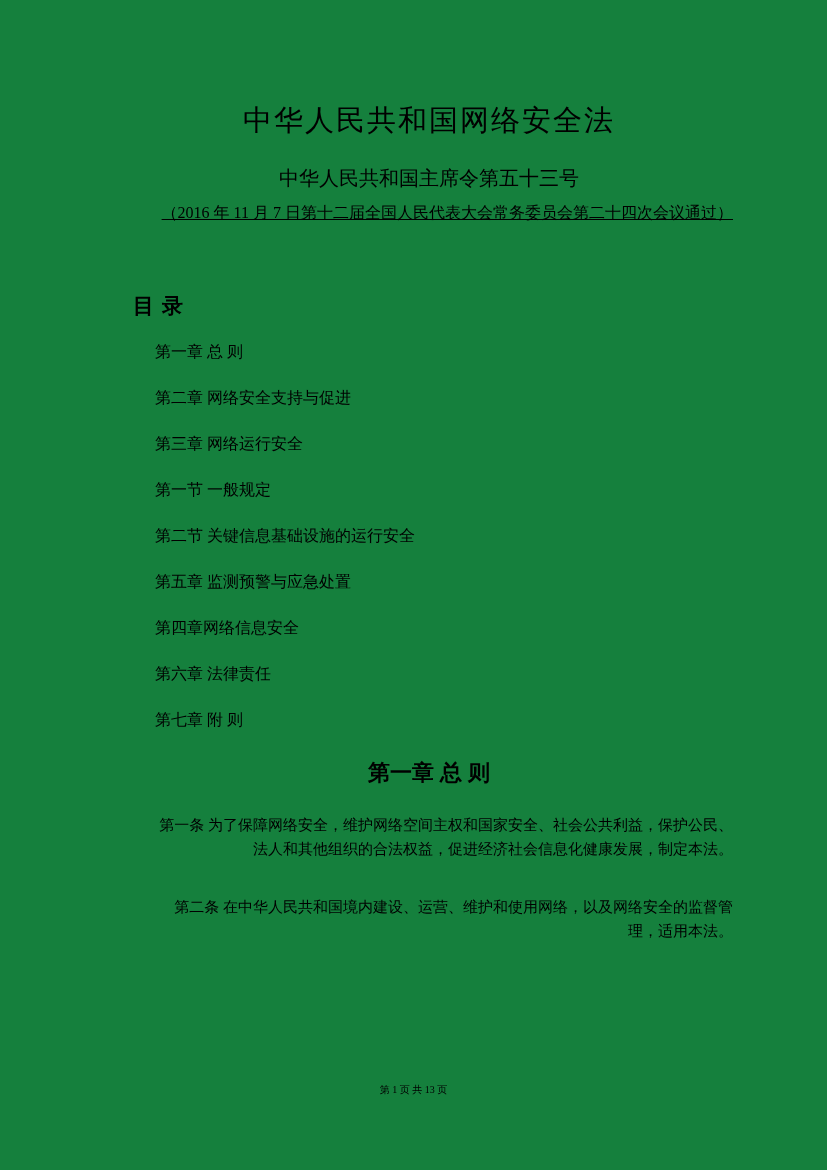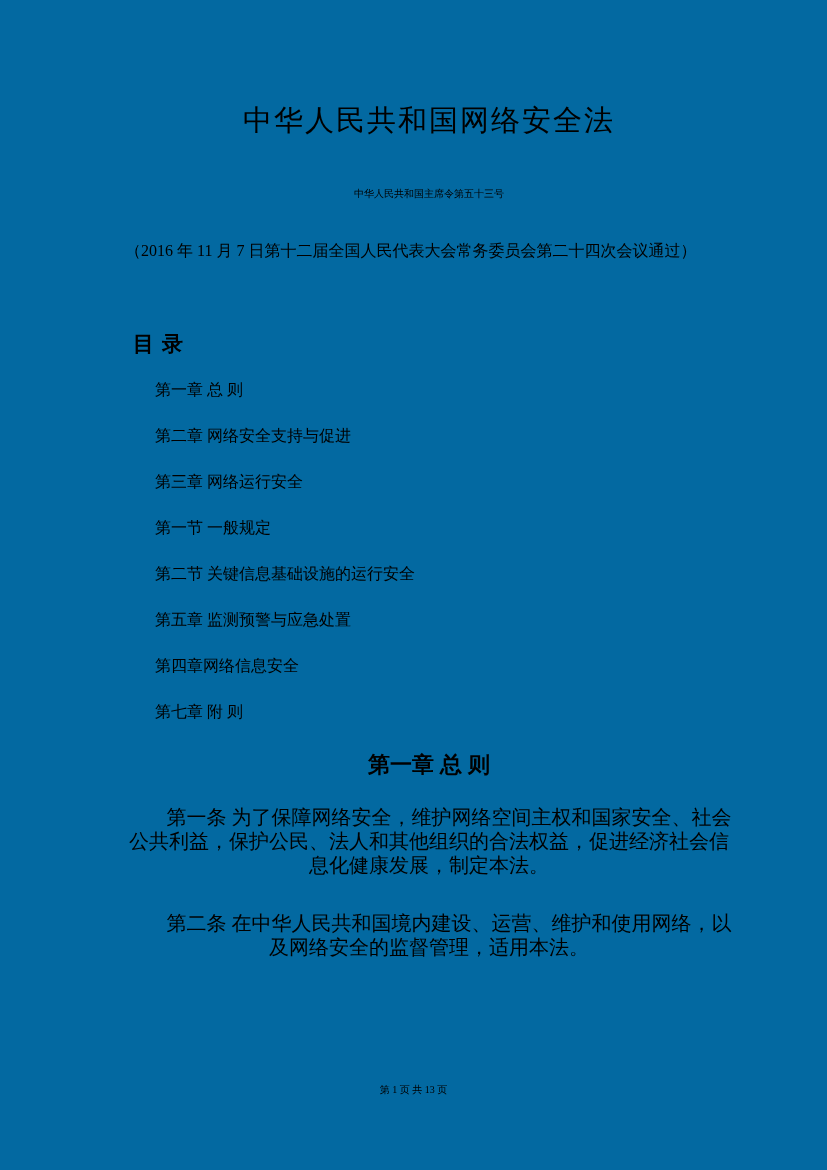--- a/index.html
+++ b/index.html
@@ -11,47 +11,48 @@
     width: 827px;
     height: 1170px;
     overflow: hidden;
     color: #000000;
     font-family: "Liberation Serif", "DejaVu Serif", serif;
   }
   .page {
     position: relative;
     width: 827px;
     height: 1170px;
-    background: #0369a1;
+    background: #15803d;
   }
   .content {
     padding: 96px 94px 0 125px; 
   }
   .doc-title {
     margin: 0;
     text-align: center;
     font-family: "DejaVu Serif", serif;
     font-weight: 400;
     font-size: 29px;
     line-height: 48px;
     letter-spacing: 2px;
     white-space: nowrap;
   }
   .doc-subtitle {
-    margin-top: 38px;
+    margin-top: 22px;
     text-align: center;
-    font-size: 10px;
+    font-size: 20px;
     line-height: 24px;
   }
   .doc-enactment {
-    margin-top: 32px;
-    text-align: left;
+    margin-top: 10px;
+    text-align: right;
     font-size: 16px;
     line-height: 26px;
     white-space: nowrap;
+    text-decoration: underline;
   }
   .toc-heading {
     margin-top: 64px;
     text-align: left;
     font-family: "Liberation Sans", "DejaVu Sans", sans-serif;
     font-weight: 700;
     font-size: 21px;
     line-height: 32px;
     letter-spacing: 8px;
     text-indent: 8px; 
@@ -71,24 +72,24 @@
     font-family: "Liberation Sans", "DejaVu Sans", sans-serif;
     font-weight: 700;
     font-size: 22px;
     line-height: 34px;
   }
   .articles {
     margin-top: 23px;
   }
   .article {
     width: 608px;
-    font-size: 20px;
+    font-size: 15px;
     line-height: 24px;
     text-indent: 2em;
-    text-align: center;
+    text-align: right;
     margin: 0;
   }
   .article + .article {
     margin-top: 34px;
   }
   .page-footer {
     position: absolute;
     left: 0;
     right: 0;
     top: 1081px;
@@ -112,20 +113,21 @@
     <div class="toc-heading">目录</div>
 
     <div class="toc-list">
       <div class="toc-item">第一章 总 则</div>
       <div class="toc-item">第二章 网络安全支持与促进</div>
       <div class="toc-item">第三章 网络运行安全</div>
       <div class="toc-item">第一节 一般规定</div>
       <div class="toc-item">第二节 关键信息基础设施的运行安全</div>
       <div class="toc-item">第五章 监测预警与应急处置</div>
       <div class="toc-item">第四章网络信息安全</div>
+      <div class="toc-item">第六章 法律责任</div>
       <div class="toc-item">第七章 附 则</div>
     </div>
 
     <h2 class="chapter-heading">第一章 总 则</h2>
 
     <div class="articles">
       <p class="article">第一条 为了保障网络安全，维护网络空间主权和国家安全、社会公共利益，保护公民、法人和其他组织的合法权益，促进经济社会信息化健康发展，制定本法。</p>
       <p class="article">第二条 在中华人民共和国境内建设、运营、维护和使用网络，以及网络安全的监督管理，适用本法。</p>
     </div>
 

